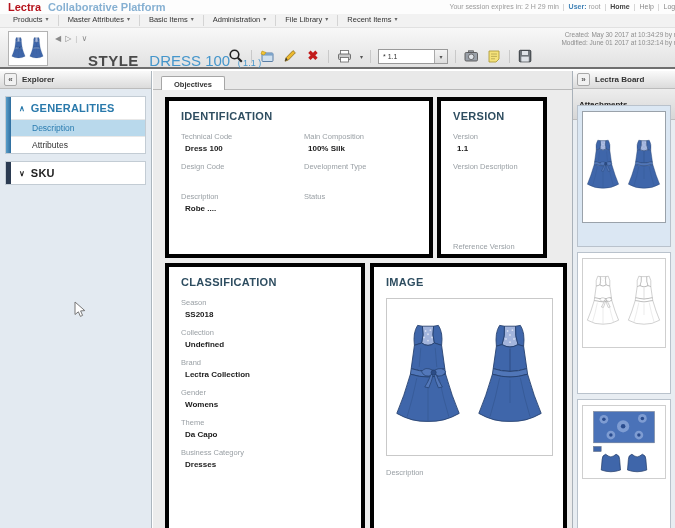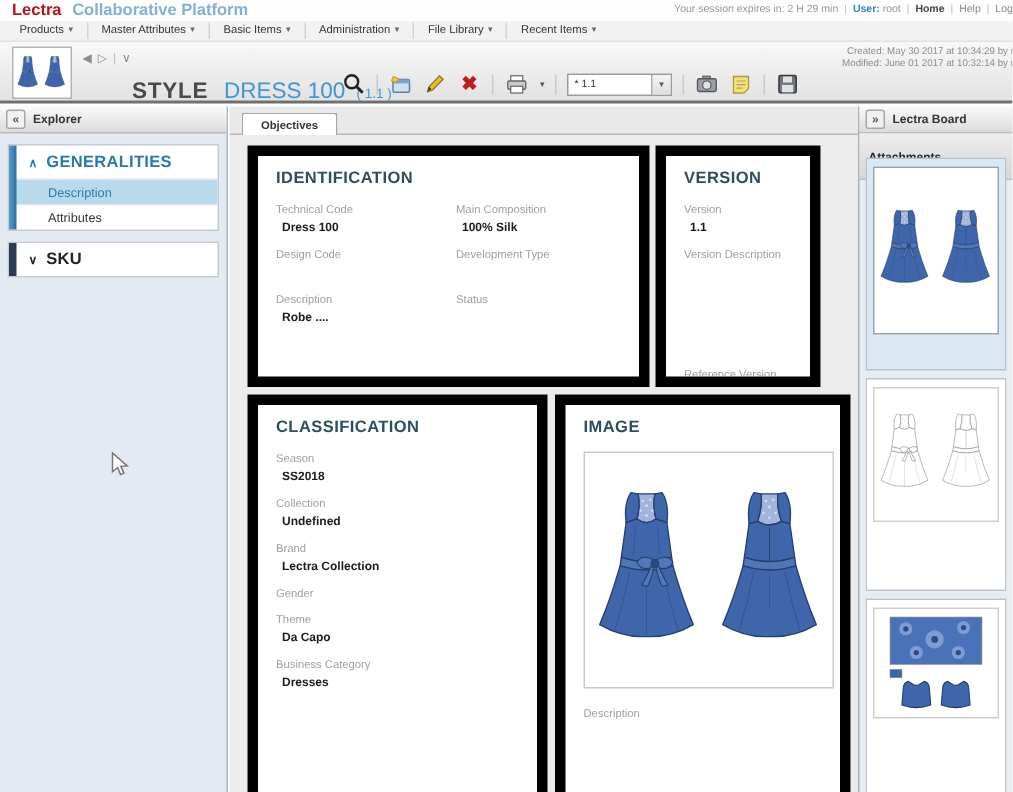--- a/index.html
+++ b/index.html
@@ -64,21 +64,21 @@
   .tree-item { height:17px; display:flex; align-items:center; padding-left:26px; font-size:8.5px; color:#333;
     border-top:1px solid #e8e8e8; cursor:pointer; }
   .tree-item.selected { background:#b9d9ec; color:#2a7cb0; }
   .cursor { position:absolute; left:74px; top:230px; pointer-events:none; }
   
   .main { position:absolute; left:153px; top:71px; width:419px; bottom:0; }
   .tabstrip { position:relative; height:19px; background:#e9e9e9; border-bottom:1px solid #b9b9b9; padding-left:8px; }
   .tab { position:relative; top:2px; display:inline-block; background:#fff; border:1px solid #a6a6a6; border-bottom:none;
     border-radius:2px 2px 0 0; padding:3px 12px 4px; font-size:7.5px; font-weight:bold; color:#333; cursor:pointer; }
   .content { position:absolute; left:0; top:19px; right:0; bottom:0; background:#ececec; overflow:hidden; }
-  .card { position:absolute; background:#fff; border:7px solid #000000; padding:9px 12px; overflow:hidden; }
+  .card { position:absolute; background:#fff; border:4px solid #000000; padding:9px 12px; overflow:hidden; }
   .card-title { font-size:11px; font-weight:bold; color:#2e4d60; letter-spacing:.3px; margin-bottom:10px; }
   .field { margin-bottom:8px; }
   .flabel { font-size:7.5px; color:#9aa0a5; margin-bottom:3px; }
   .fvalue { font-size:8px; font-weight:bold; color:#1b1b1b; padding-left:4px; min-height:10px; }
   .cols { display:grid; grid-template-columns:1fr 1fr; column-gap:10px; }
   #card-ident   { left:12px;  top:7px;   width:268px; height:161px; }
   #card-version { left:284px; top:7px;   width:110px; height:161px;padding-left:12px; }
   #card-class   { left:12px;  top:173px; width:200px; height:300px; }
   #card-image   { left:217px; top:173px; width:197px; height:300px; }
   .vspacer { height:50px; }
@@ -428,20 +428,21 @@
       <div class="field">
         <div class="flabel">Collection</div>
         <div class="fvalue">Undefined</div>
       </div>
       <div class="field">
         <div class="flabel">Brand</div>
         <div class="fvalue">Lectra Collection</div>
       </div>
       <div class="field">
         <div class="flabel">Gender</div>
+        <div class="fvalue">Womens</div>
       </div>
       <div class="field">
         <div class="flabel">Theme</div>
         <div class="fvalue">Da Capo</div>
       </div>
       <div class="field">
         <div class="flabel">Business Category</div>
         <div class="fvalue">Dresses</div>
       </div>
     </div>

